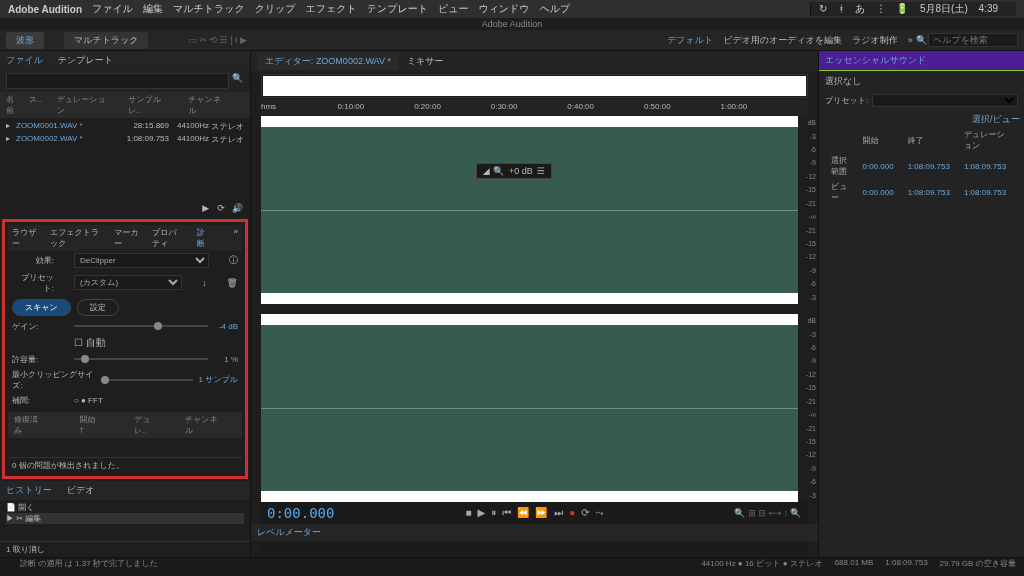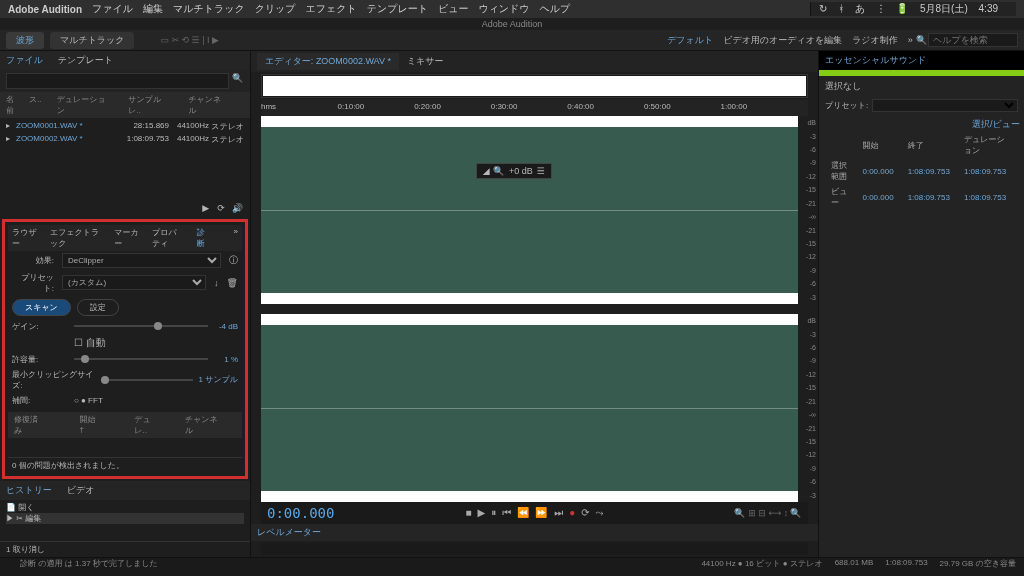--- a/index.html
+++ b/index.html
@@ -3,46 +3,46 @@
 <meta charset="utf-8">
 <style>
 html,body{margin:0;padding:0;width:1024px;height:576px;background:#1a1a1a;font-family:sans-serif;font-size:9px;color:#b8b8b8;overflow:hidden}
 .macbar{height:18px;background:#2f2f2f;display:flex;align-items:center;padding:0 8px;color:#ccc;font-size:10px}
 .macbar .app{font-weight:bold;margin-right:10px}
 .macbar .menu-item{margin-right:10px}
 .macbar .spacer{flex:1}
 .macbar .right span{margin-left:8px}
 .app-body{display:flex;flex-direction:column;height:558px;background:#1e1e1e}
 .top-tabs{height:20px;background:#252525;display:flex;align-items:center;padding:0 6px;border-bottom:1px solid #111}
-.top-tabs .tab{padding:2px 10px;background:#333;border-radius:3px;margin-right:6px;font-size:9px}
+.top-tabs .tab{padding:2px 10px;background:#333;border-radius:3px;margin-right:20px;font-size:9px}
 .top-tabs .tab.active{background:#3a3a3a;color:#6ea7d8}
 .main{flex:1;display:flex}
 .left{width:250px;display:flex;flex-direction:column;border-right:1px solid #111}
 .right{width:205px;background:#232323;border-left:1px solid #111}
 .center{flex:1;display:flex;flex-direction:column}
-.panel-hdr{background:#000000;padding:3px 6px;font-size:9px;display:flex;align-items:center;border-bottom:6px solid #84cc16}
+.panel-hdr{background:#4c1d95;padding:3px 6px;font-size:9px;display:flex;align-items:center;border-bottom:1px solid #84cc16}
 .panel-hdr .title{color:#6ea7d8;margin-right:8px}
 .file-tabs{display:flex;padding:3px 6px;background:#252525}
 .file-tabs span{margin-right:15px;font-size:9px}
 .file-tabs .active{color:#6ea7d8}
 .search-row{padding:3px 6px;display:flex;background:#232323}
 .search-row input{flex:1;background:#1a1a1a;border:1px solid #333;color:#888;font-size:9px;padding:2px;margin-right:4px}
 .col-hdr{display:flex;padding:2px 6px;background:#2a2a2a;font-size:8px;color:#888}
 .col-hdr span{margin-right:15px}
 .file-list{padding:2px 0}
 .file-row{display:flex;padding:1px 6px;font-size:8px}
 .file-row .name{color:#6ea7d8;flex:1}
 .file-row .dur{width:50px;text-align:right}
 .file-row .sr{width:40px;text-align:right}
 .file-row .ch{width:35px;text-align:right}
 .transport-mini{padding:4px 6px;display:flex;justify-content:flex-end;gap:8px}
 .highlight-panel{border:3px solid #d03030;padding:3px;margin:2px}
 .panel-tabs{display:flex;padding:2px 4px;font-size:8px;gap:12px;background:#252525}
 .panel-tabs .active{color:#6ea7d8}
-.fx-row{display:flex;padding:2px 4px;align-items:center;gap:8px}
+.fx-row{display:flex;padding:2px 4px;align-items:center;gap:20px}
 .fx-row label{width:42px;text-align:right;font-size:8px}
 .fx-row select{flex:1;background:#1a1a1a;border:1px solid #333;color:#aaa;font-size:8px;padding:1px}
 .btn-row{display:flex;gap:6px;padding:3px 4px}
 .btn-pill{padding:2px 12px;border:1px solid #444;border-radius:9px;font-size:8px}
 .btn-pill.active{background:#1a4a7a;color:#fff}
 .slider-row{display:flex;padding:2px 4px;align-items:center;font-size:8px}
 .slider-row label{width:58px;text-align:left;margin-right:4px}
 .slider{flex:1;height:2px;background:#444;position:relative}
 .slider .knob{position:absolute;width:8px;height:8px;background:#888;border-radius:50%;top:-3px}
 .slider-row .val{width:30px;text-align:right;color:#6ea7d8}

